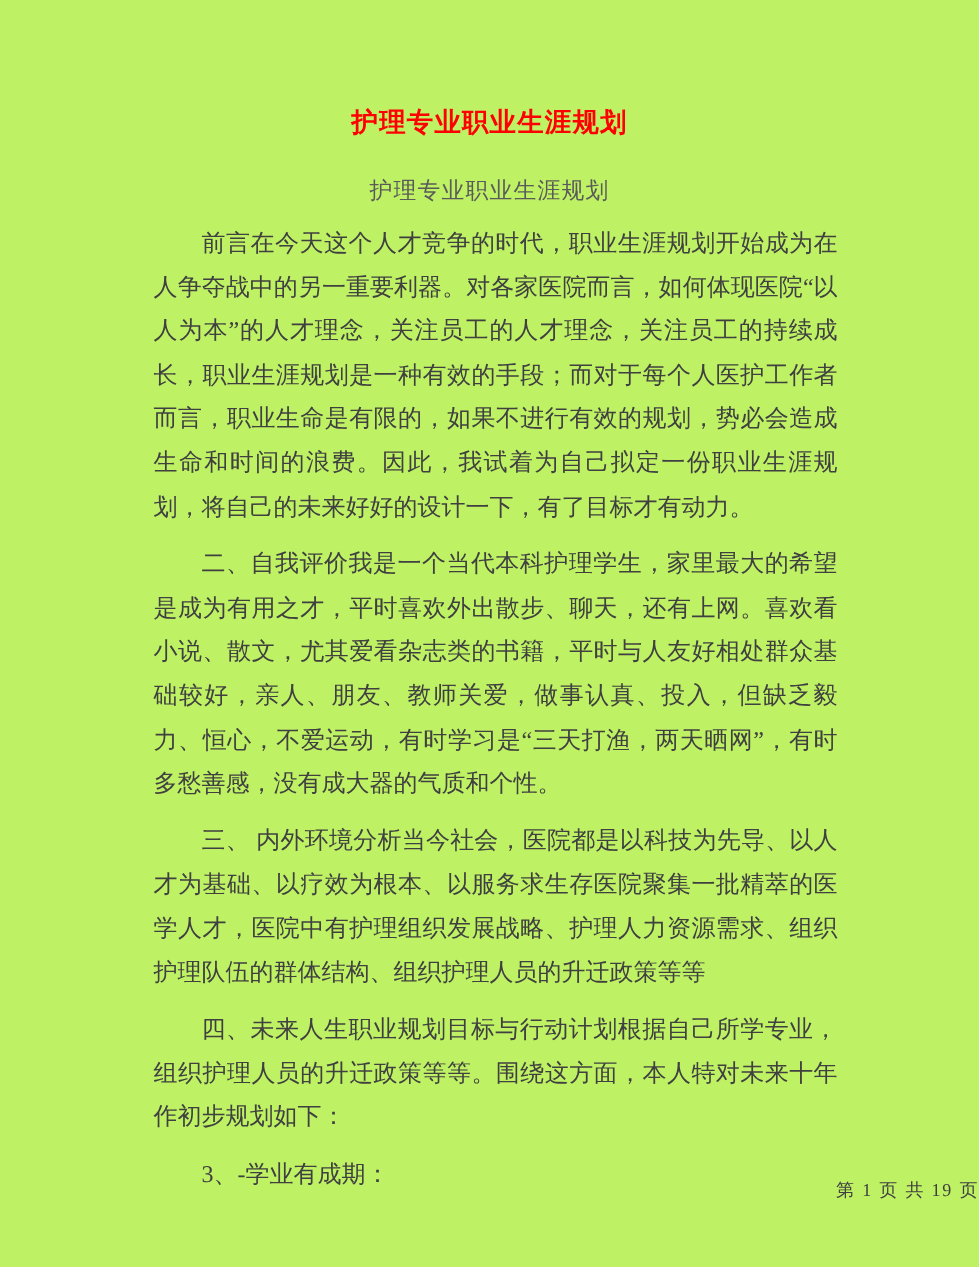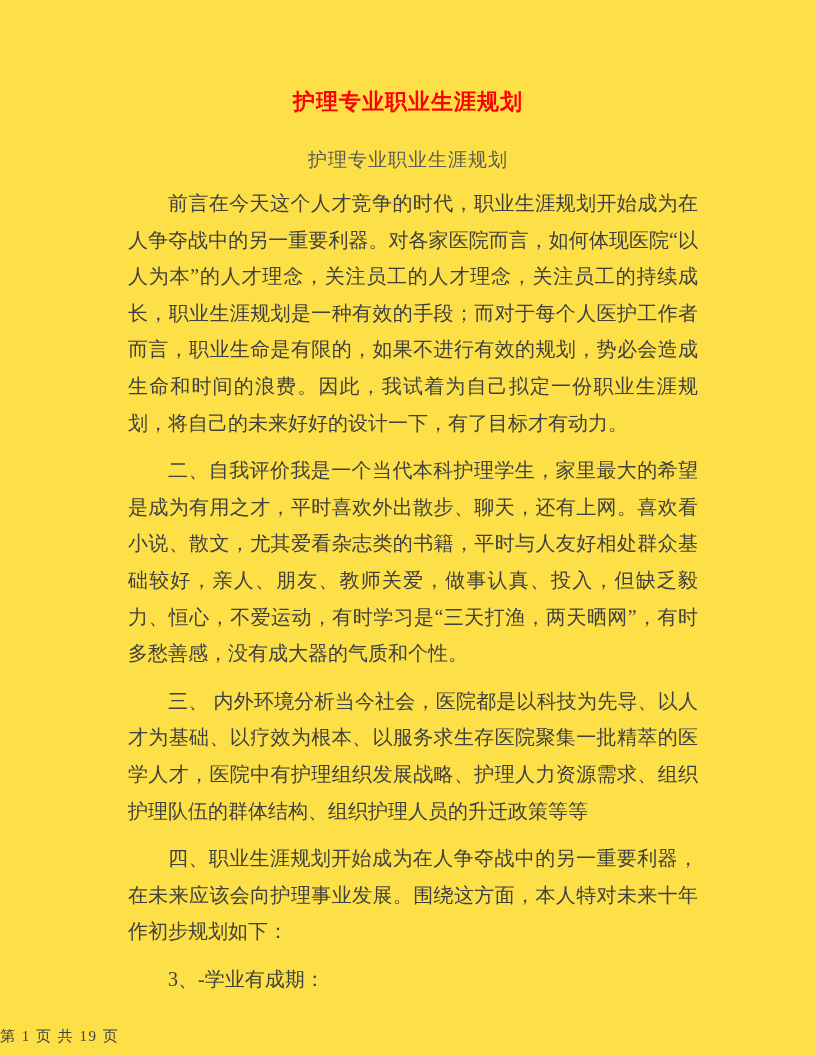--- a/index.html
+++ b/index.html
@@ -5,21 +5,21 @@
   html, body {
     margin: 0;
     padding: 0;
     background: #ffffff;
   }
   .page {
     position: relative;
     width: 816px;
     height: 1056px;
     margin: 0 auto;
-    background: #fde047;
+    background: #bef264;
     font-family: "Liberation Serif", "DejaVu Serif", serif;
     overflow: hidden;
   }
   .doc-title {
     margin: 0;
     padding-top: 86px;
     text-align: center;
     font-size: 22px;
     font-weight: bold;
     line-height: 32px;
@@ -44,42 +44,42 @@
   }
   .doc-body p {
     margin: 11px;
     padding: 0;
     text-indent: 2em;
   }
   .page-footer {
     position: absolute;
     left: 0;
     right: 0;
-    top: 1027px;
-    text-align: left;
+    top: 984px;
+    text-align: right;
     font-size: 15px;
     line-height: 18px;
     color: #404040;
     letter-spacing: 1.5px;
   }
 </style>
 </head>
 <body>
 
 <div class="page">
 
   <h1 class="doc-title">护理专业职业生涯规划</h1>
 
   <h2 class="doc-subtitle">护理专业职业生涯规划</h2>
 
   <div class="doc-body">
     <p>前言在今天这个人才竞争的时代，职业生涯规划开始成为在人争夺战中的另一重要利器。对各家医院而言，如何体现医院“以人为本”的人才理念，关注员工的人才理念，关注员工的持续成长，职业生涯规划是一种有效的手段；而对于每个人医护工作者而言，职业生命是有限的，如果不进行有效的规划，势必会造成生命和时间的浪费。因此，我试着为自己拟定一份职业生涯规划，将自己的未来好好的设计一下，有了目标才有动力。</p>
     <p>二、自我评价我是一个当代本科护理学生，家里最大的希望是成为有用之才，平时喜欢外出散步、聊天，还有上网。喜欢看小说、散文，尤其爱看杂志类的书籍，平时与人友好相处群众基础较好，亲人、朋友、教师关爱，做事认真、投入，但缺乏毅力、恒心，不爱运动，有时学习是“三天打渔，两天晒网”，有时多愁善感，没有成大器的气质和个性。</p>
     <p>三、 内外环境分析当今社会，医院都是以科技为先导、以人才为基础、以疗效为根本、以服务求生存医院聚集一批精萃的医学人才，医院中有护理组织发展战略、护理人力资源需求、组织护理队伍的群体结构、组织护理人员的升迁政策等等</p>
-    <p>四、职业生涯规划开始成为在人争夺战中的另一重要利器，在未来应该会向护理事业发展。围绕这方面，本人特对未来十年作初步规划如下：</p>
+    <p>四、未来人生职业规划目标与行动计划根据自己所学专业，组织护理人员的升迁政策等等。围绕这方面，本人特对未来十年作初步规划如下：</p>
     <p>3、-学业有成期：</p>
   </div>
 
   <div class="page-footer">
     <span>第 1 页 共 19 页</span>
   </div>
 
 </div>
 
 </body></html>

